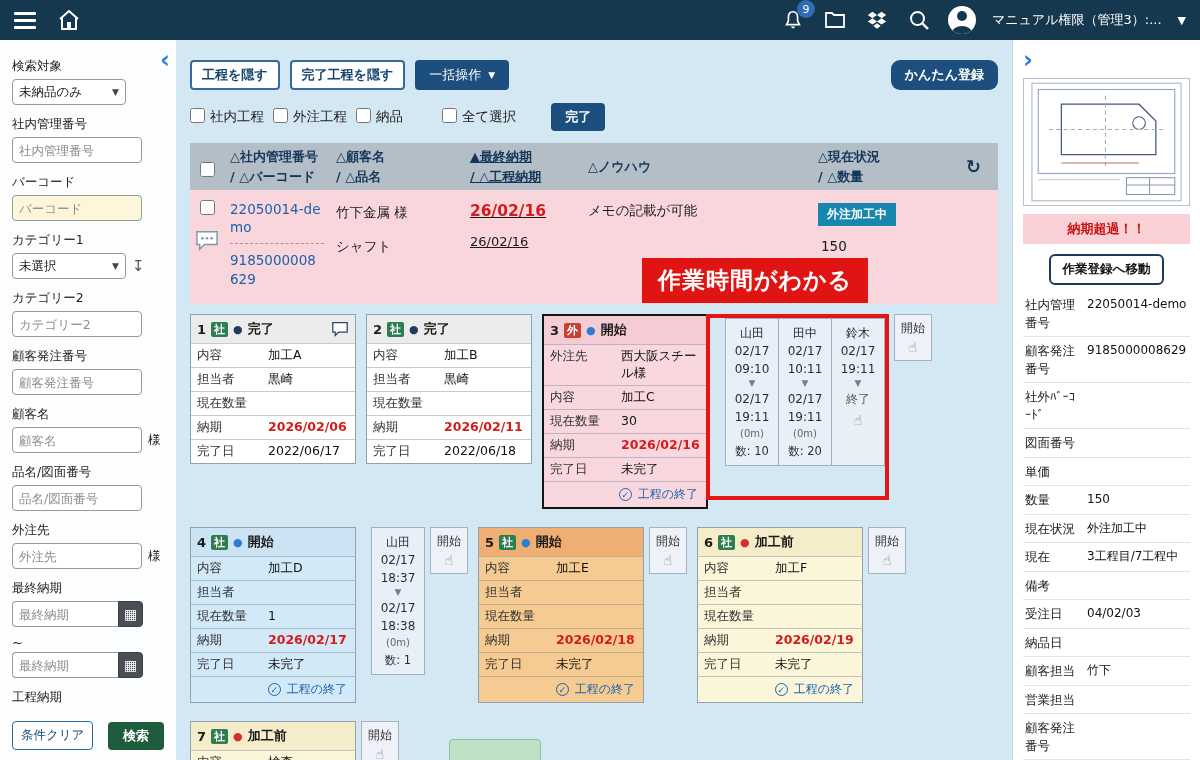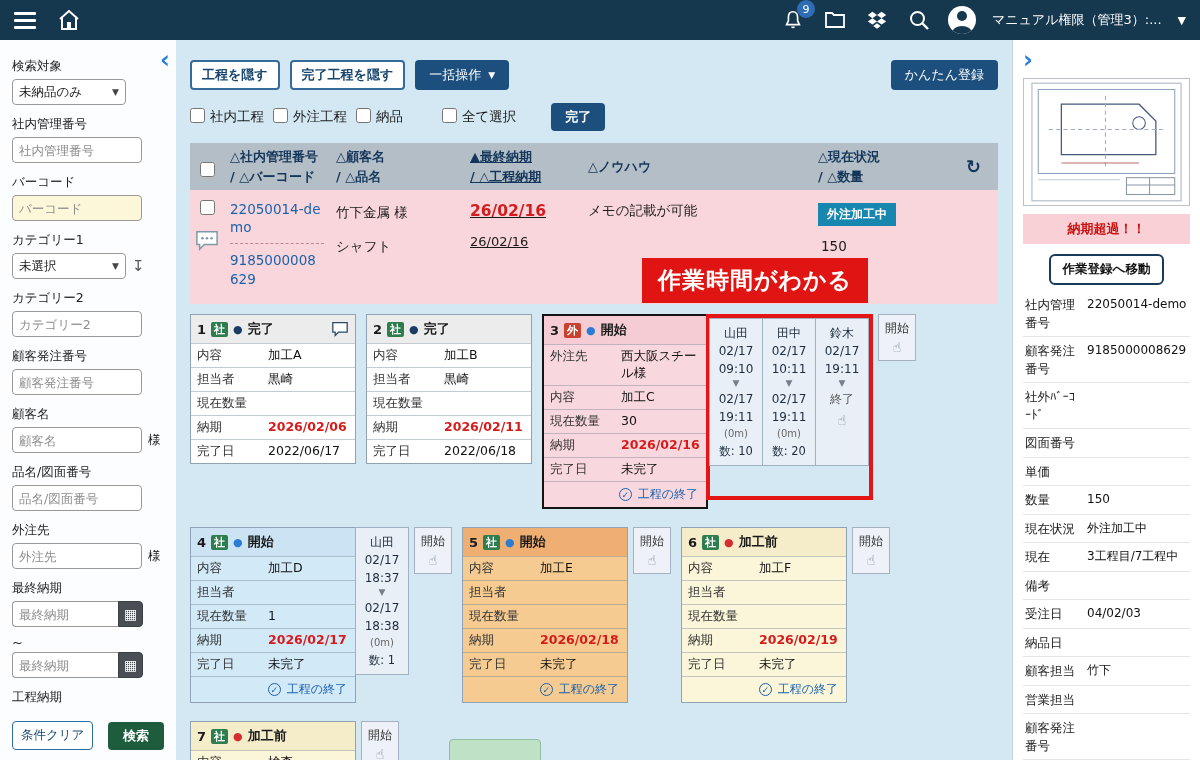--- a/index.html
+++ b/index.html
@@ -46,21 +46,21 @@
   .btn-clear { background:#fff; border:1px solid #2e6da4; color:#1c4a74; border-radius:4px; font-size:12.5px; padding:5px 8px; cursor:pointer; font-family:inherit; }
   .btn-search { background:#1d5c3c; color:#fff; border:none; border-radius:4px; font-size:13px; font-weight:bold; padding:5px 15px; cursor:pointer; font-family:inherit; }
 
   
   .main { flex:1; background:#d4e8f4; padding:20px 14px 0; position:relative; overflow:hidden; }
   .toolbar { display:flex; gap:10px; align-items:center; }
   .btn-outline { background:#fff; border:2px solid #356a9a; color:#17456e; border-radius:4px; padding:4px 10px; font-size:13px; font-weight:600; cursor:pointer; font-family:inherit; }
   .btn-dark { background:#1d4f7e; color:#fff; border:none; border-radius:4px; padding:6px 14px; font-size:13px; cursor:pointer;
     display:inline-flex; align-items:center; gap:7px; font-family:inherit; }
   .btn-dark .sel-caret { font-size:9px; }
-  .btn-register { margin-left:auto; font-weight:normal; }
+  .btn-register { margin-left:auto; font-weight:bold;border-radius:9px; }
   .filterbar { display:flex; align-items:center; gap:9px; margin-top:13px; }
   .filter-item { display:flex; gap:5px; font-size:13.5px; }
   .filter-item input { width:15px; height:15px; cursor:pointer; }
   .gap-lg { margin-left:30px; }
   .btn-complete { margin-left:26px; background:#1d4f7e; color:#fff; border:none; border-radius:4px; padding:5px 14px; font-weight:bold; font-size:13px; cursor:pointer; font-family:inherit; }
 
   .tbl { margin-top:12px; }
   .thead { display:flex; background:#b4bec7; color:#14365a; font-weight:bold; font-size:13px; align-items:center; min-height:46px; }
   .thead > div, .trow > div { padding:4px 6px; }
   .c-chk { width:34px; display:flex; flex-direction:column; align-items:center; gap:14px; }
@@ -97,21 +97,21 @@
   .cvalue.red { color:#d51c1c; font-weight:bold; }
   .cfoot { border-top:1px solid rgba(110,125,140,.4); padding:4px 8px; text-align:right; color:#1b62ad; font-size:12px; cursor:pointer; }
   .check-circle { display:inline-block; border:1px solid #1b62ad; border-radius:50%; width:13px; height:13px; line-height:12px;
     text-align:center; font-size:9px; margin-right:2px; }
   .card.gray .chead { background:#ececec; }
   .card.pink .chead { background:#f5ccd4; } .card.pink .crowline, .card.pink .cfoot { background:#f8d8de; }
   .card.blue .chead { background:#cce3f4; } .card.blue .crowline, .card.blue .cfoot { background:#d2e9f8; }
   .card.orange .chead { background:#efae72; } .card.orange .crowline, .card.orange .cfoot { background:#f5cb92; }
   .card.yellow .chead { background:#f5ecc9; } .card.yellow .crowline, .card.yellow .cfoot { background:#fbf5d9; }
 
-  .wstrip { display:flex; }
+  .wstrip { display:flex;padding-left:16px; }
   .wcol { width:54px; height:148px; background:#e9eff7; border:1px solid #9fb0c2; margin-left:-1px; text-align:center;
     padding:5px 1px; font-size:12px; line-height:1.5; color:#1c2c3c; cursor:pointer; }
   .warrow { color:#75808c; font-size:9px; line-height:1.3; }
   .wdur { font-size:10px; color:#666; }
   .wqty { font-size:11.5px; margin-top:2px; }
   .wend { color:#555; }
   .whand { color:#7a8692; font-size:14px; margin-top:2px; }
   .red-frame { border:4px solid #e51515; height:186px; display:flex; align-items:flex-start; margin-left:-2px; background:transparent; }
   .startbox { width:38px; background:#eef2f8; border:1px solid #a5b2c2; text-align:center; padding:5px 2px; font-size:12px;
     color:#333; margin-left:5px; cursor:pointer; flex-shrink:0; }

